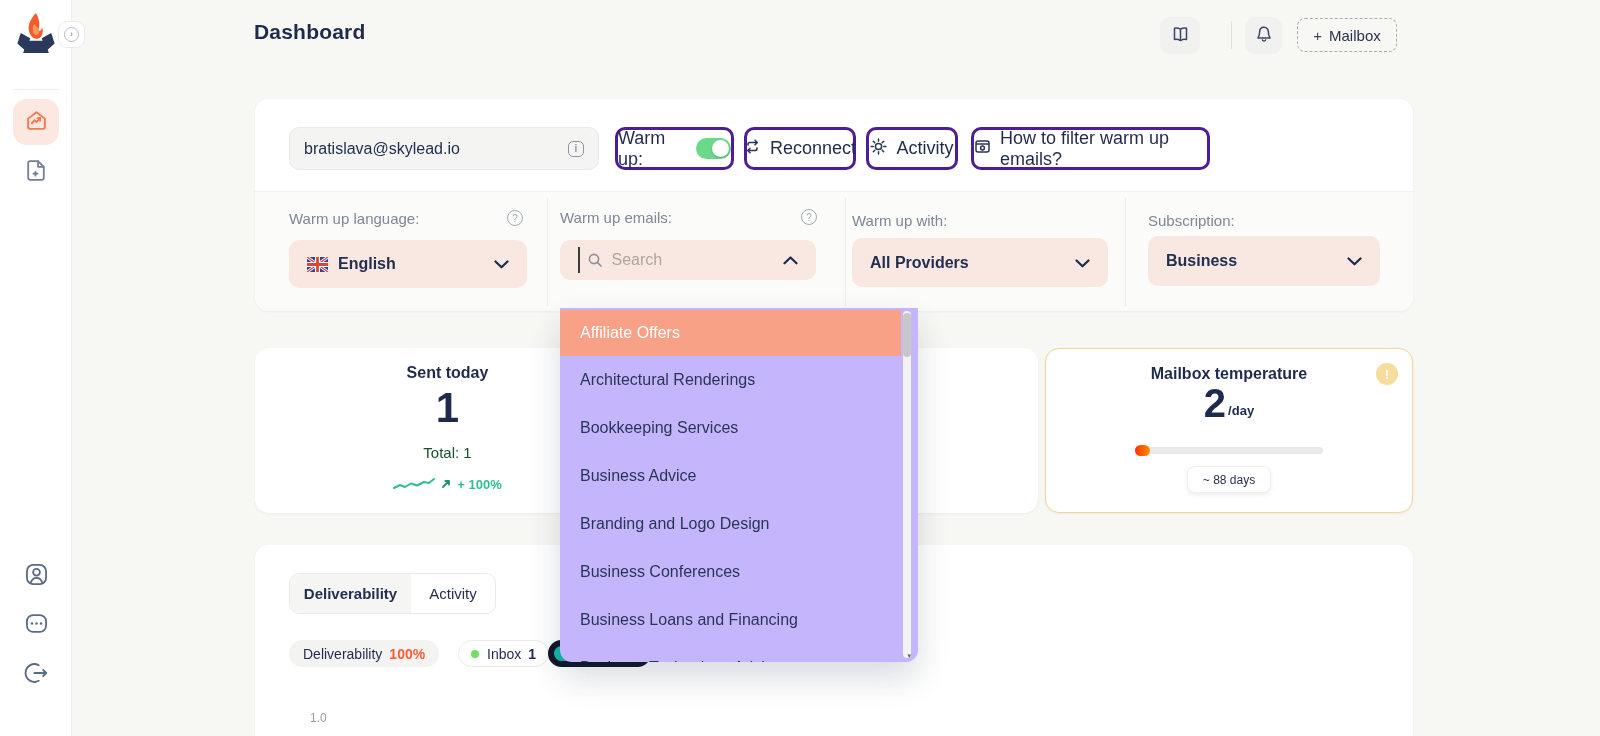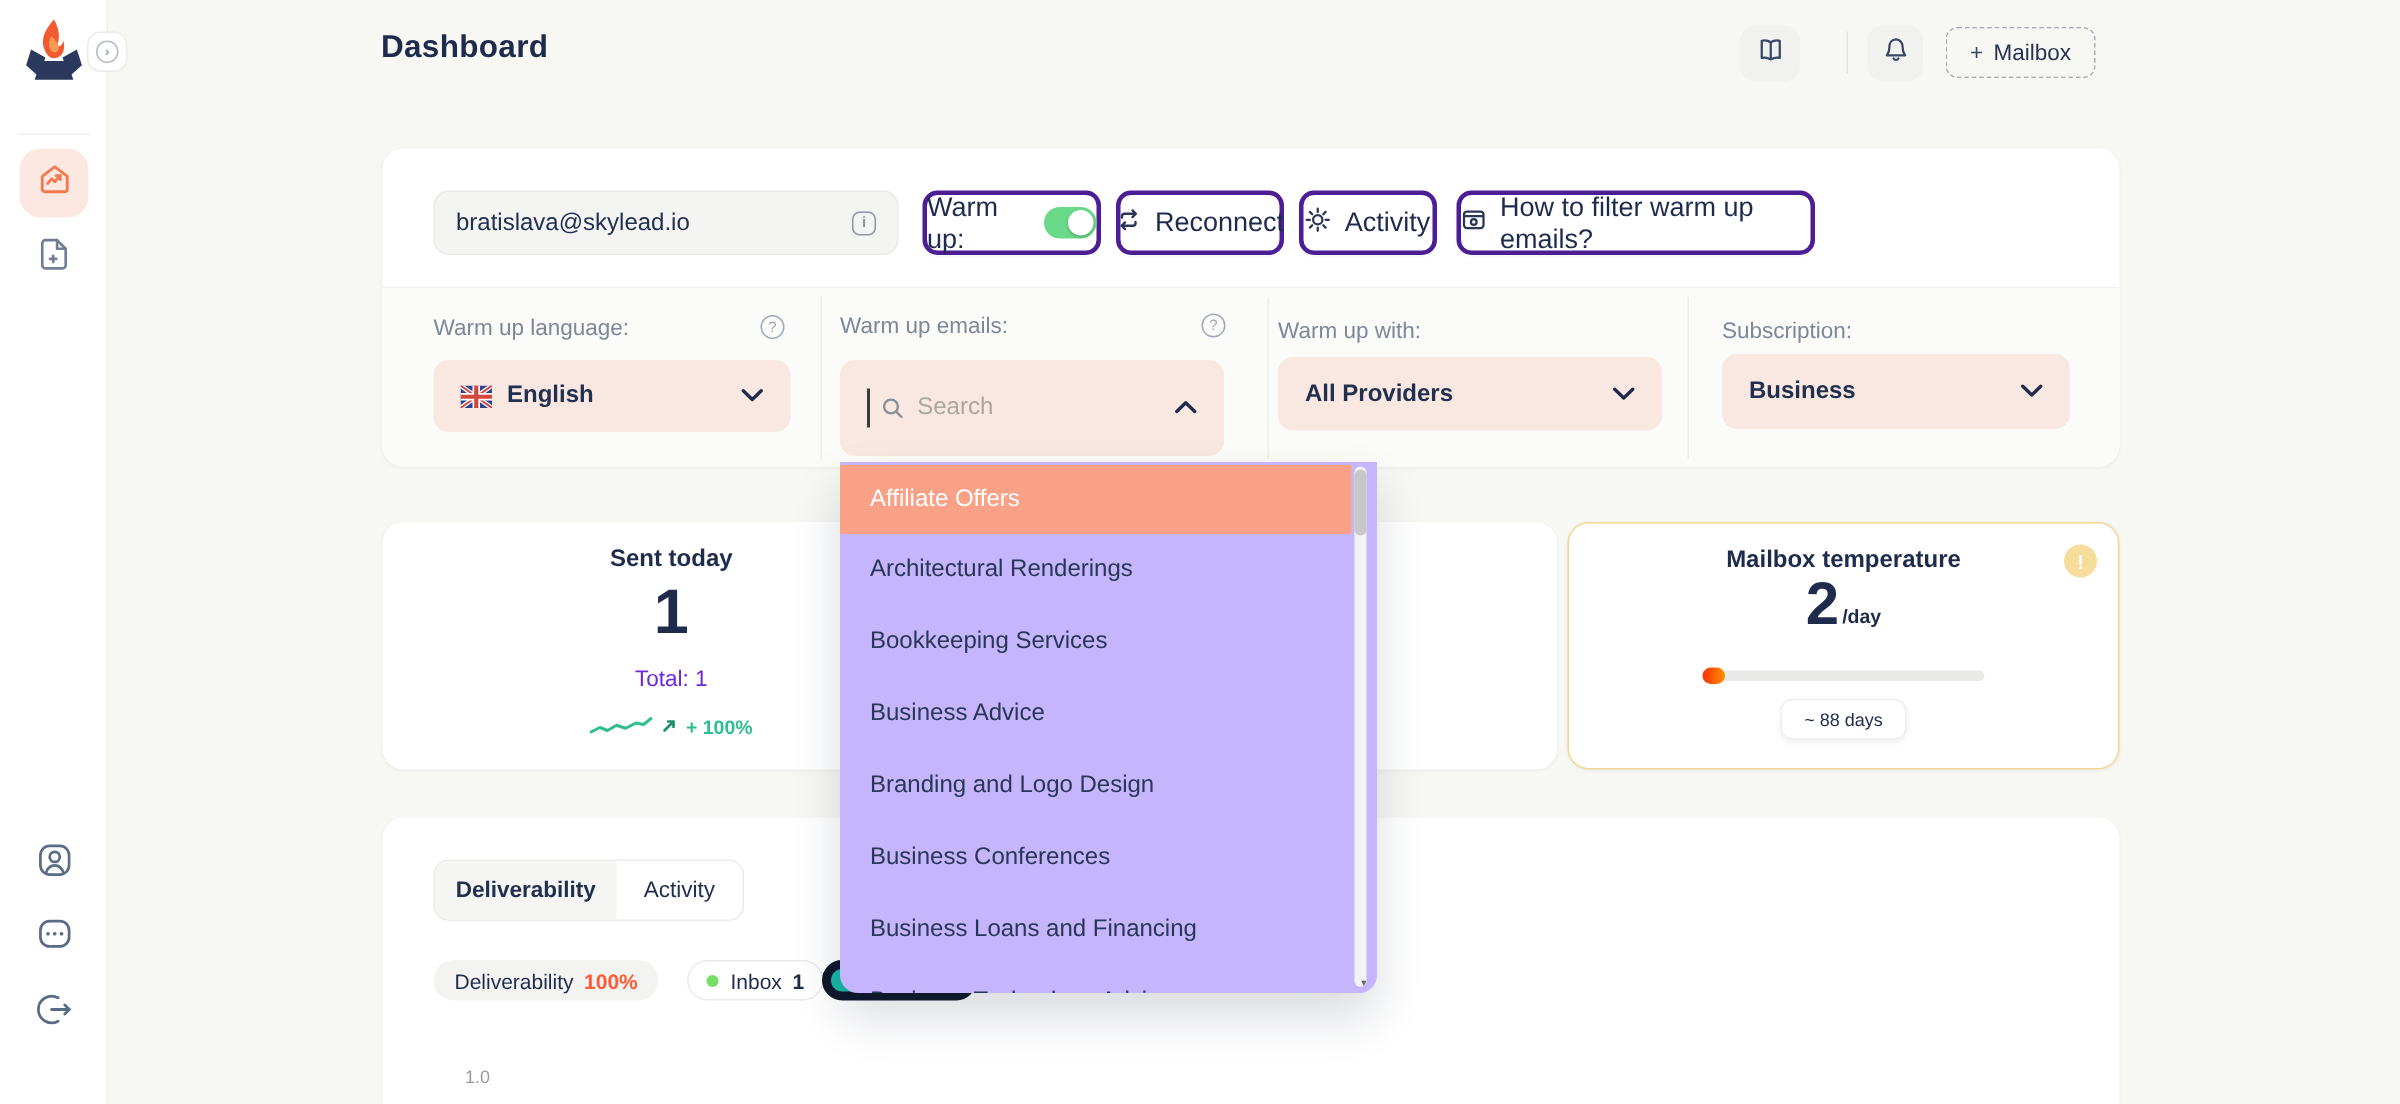--- a/index.html
+++ b/index.html
@@ -49,21 +49,21 @@
   .panel{position:absolute;left:560px;top:308px;width:358px;height:354px;background:#c4b5fd;z-index:60;
         border-radius:0 0 12px 12px;box-shadow:0 16px 32px rgba(25,35,65,.16);overflow:hidden;padding-top:2px}
   .dd-item{height:48px;display:flex;align-items:center;padding-left:20px;font-size:16px;color:#2A3655;cursor:pointer}
   .dd-item.selected{background:#F9A186;color:#fff;height:46px;margin-right:17px}
   .track{position:absolute;right:7px;top:3px;bottom:4px;width:8px;background:#F3F3F3;border-radius:4px}
   .thumb{position:absolute;right:7px;top:5px;width:8px;height:44px;background:#C7C7C7;border-radius:4px;cursor:pointer}
   .track-arrow{position:absolute;right:7px;bottom:3px;font-size:7px;color:#666;line-height:1}
   
   .stat-title{position:absolute;left:0;right:0;top:16px;text-align:center;font-size:16px;font-weight:700}
   .big-num{position:absolute;left:0;right:0;top:36px;text-align:center;font-size:42px;font-weight:700}
-  .stat-sub{position:absolute;left:0;right:0;top:96px;text-align:center;font-size:15px;color:#6d28d9}
+  .stat-sub{position:absolute;left:0;right:0;top:96px;text-align:center;font-size:15px;color:#14532d}
   .trend{position:absolute;left:0;right:0;top:128px;display:flex;align-items:center;justify-content:center;gap:6px;
         font-size:13px;color:#2EBE8F;font-weight:600}
   .warn-ic{position:absolute;right:14px;top:14px;width:22px;height:22px;border-radius:50%;background:#F7DD9B;color:#fff;
         display:flex;align-items:center;justify-content:center;font-size:13px;font-weight:700;cursor:pointer}
   .temp-val{position:absolute;left:0;right:0;top:32px;display:flex;justify-content:center;align-items:flex-end;gap:2px}
   .temp-val .v{font-size:40px;font-weight:700;line-height:1.1}
   .temp-val .u{font-size:13px;font-weight:700;padding-bottom:7px}
   .temp-bar{position:absolute;left:90px;top:98px;width:187px;height:7px;background:#E9E9E7;border-radius:4px}
   .temp-dot{position:absolute;left:-1px;top:-2px;width:15px;height:11px;border-radius:6px;
         background:linear-gradient(90deg,#FF3000,#FF8F00);cursor:pointer}
@@ -250,21 +250,21 @@
         <span class="val">English</span>
         <span class="chev">
           <svg width="15" height="9" viewBox="0 0 15 9" fill="none" stroke="#1F2B4D" stroke-width="2.2" stroke-linecap="round" stroke-linejoin="round">
               <path d="M1.5 1.5 L7.5 7.3 L13.5 1.5"></path>
             </svg>
         </span>
       </div>
 
       <div class="flabel" style="left:305px;top:17px">Warm up emails:</div>
       <div class="help-ic" style="left:546px;top:17px">?</div>
-      <div class="dd" style="left:305px;top:48px;width:256px;height:64px">
+      <div class="dd" style="left:305px;top:48px;width:256px;height:40px">
         <span class="caret"></span>
         <span style="display:flex;margin-right:9px">
           <svg width="16" height="16" viewBox="0 0 16 16" fill="none" stroke="#8A8F98" stroke-width="1.6" stroke-linecap="round">
             <circle cx="7" cy="7" r="4.6"></circle>
               <path d="M10.6 10.6 L14 14"></path>
           </svg>
         </span>
         <input class="search-in" placeholder="Search" style="">
         <span class="chev">
           <svg width="15" height="9" viewBox="0 0 15 9" fill="none" stroke="#1F2B4D" stroke-width="2.2" stroke-linecap="round" stroke-linejoin="round">

